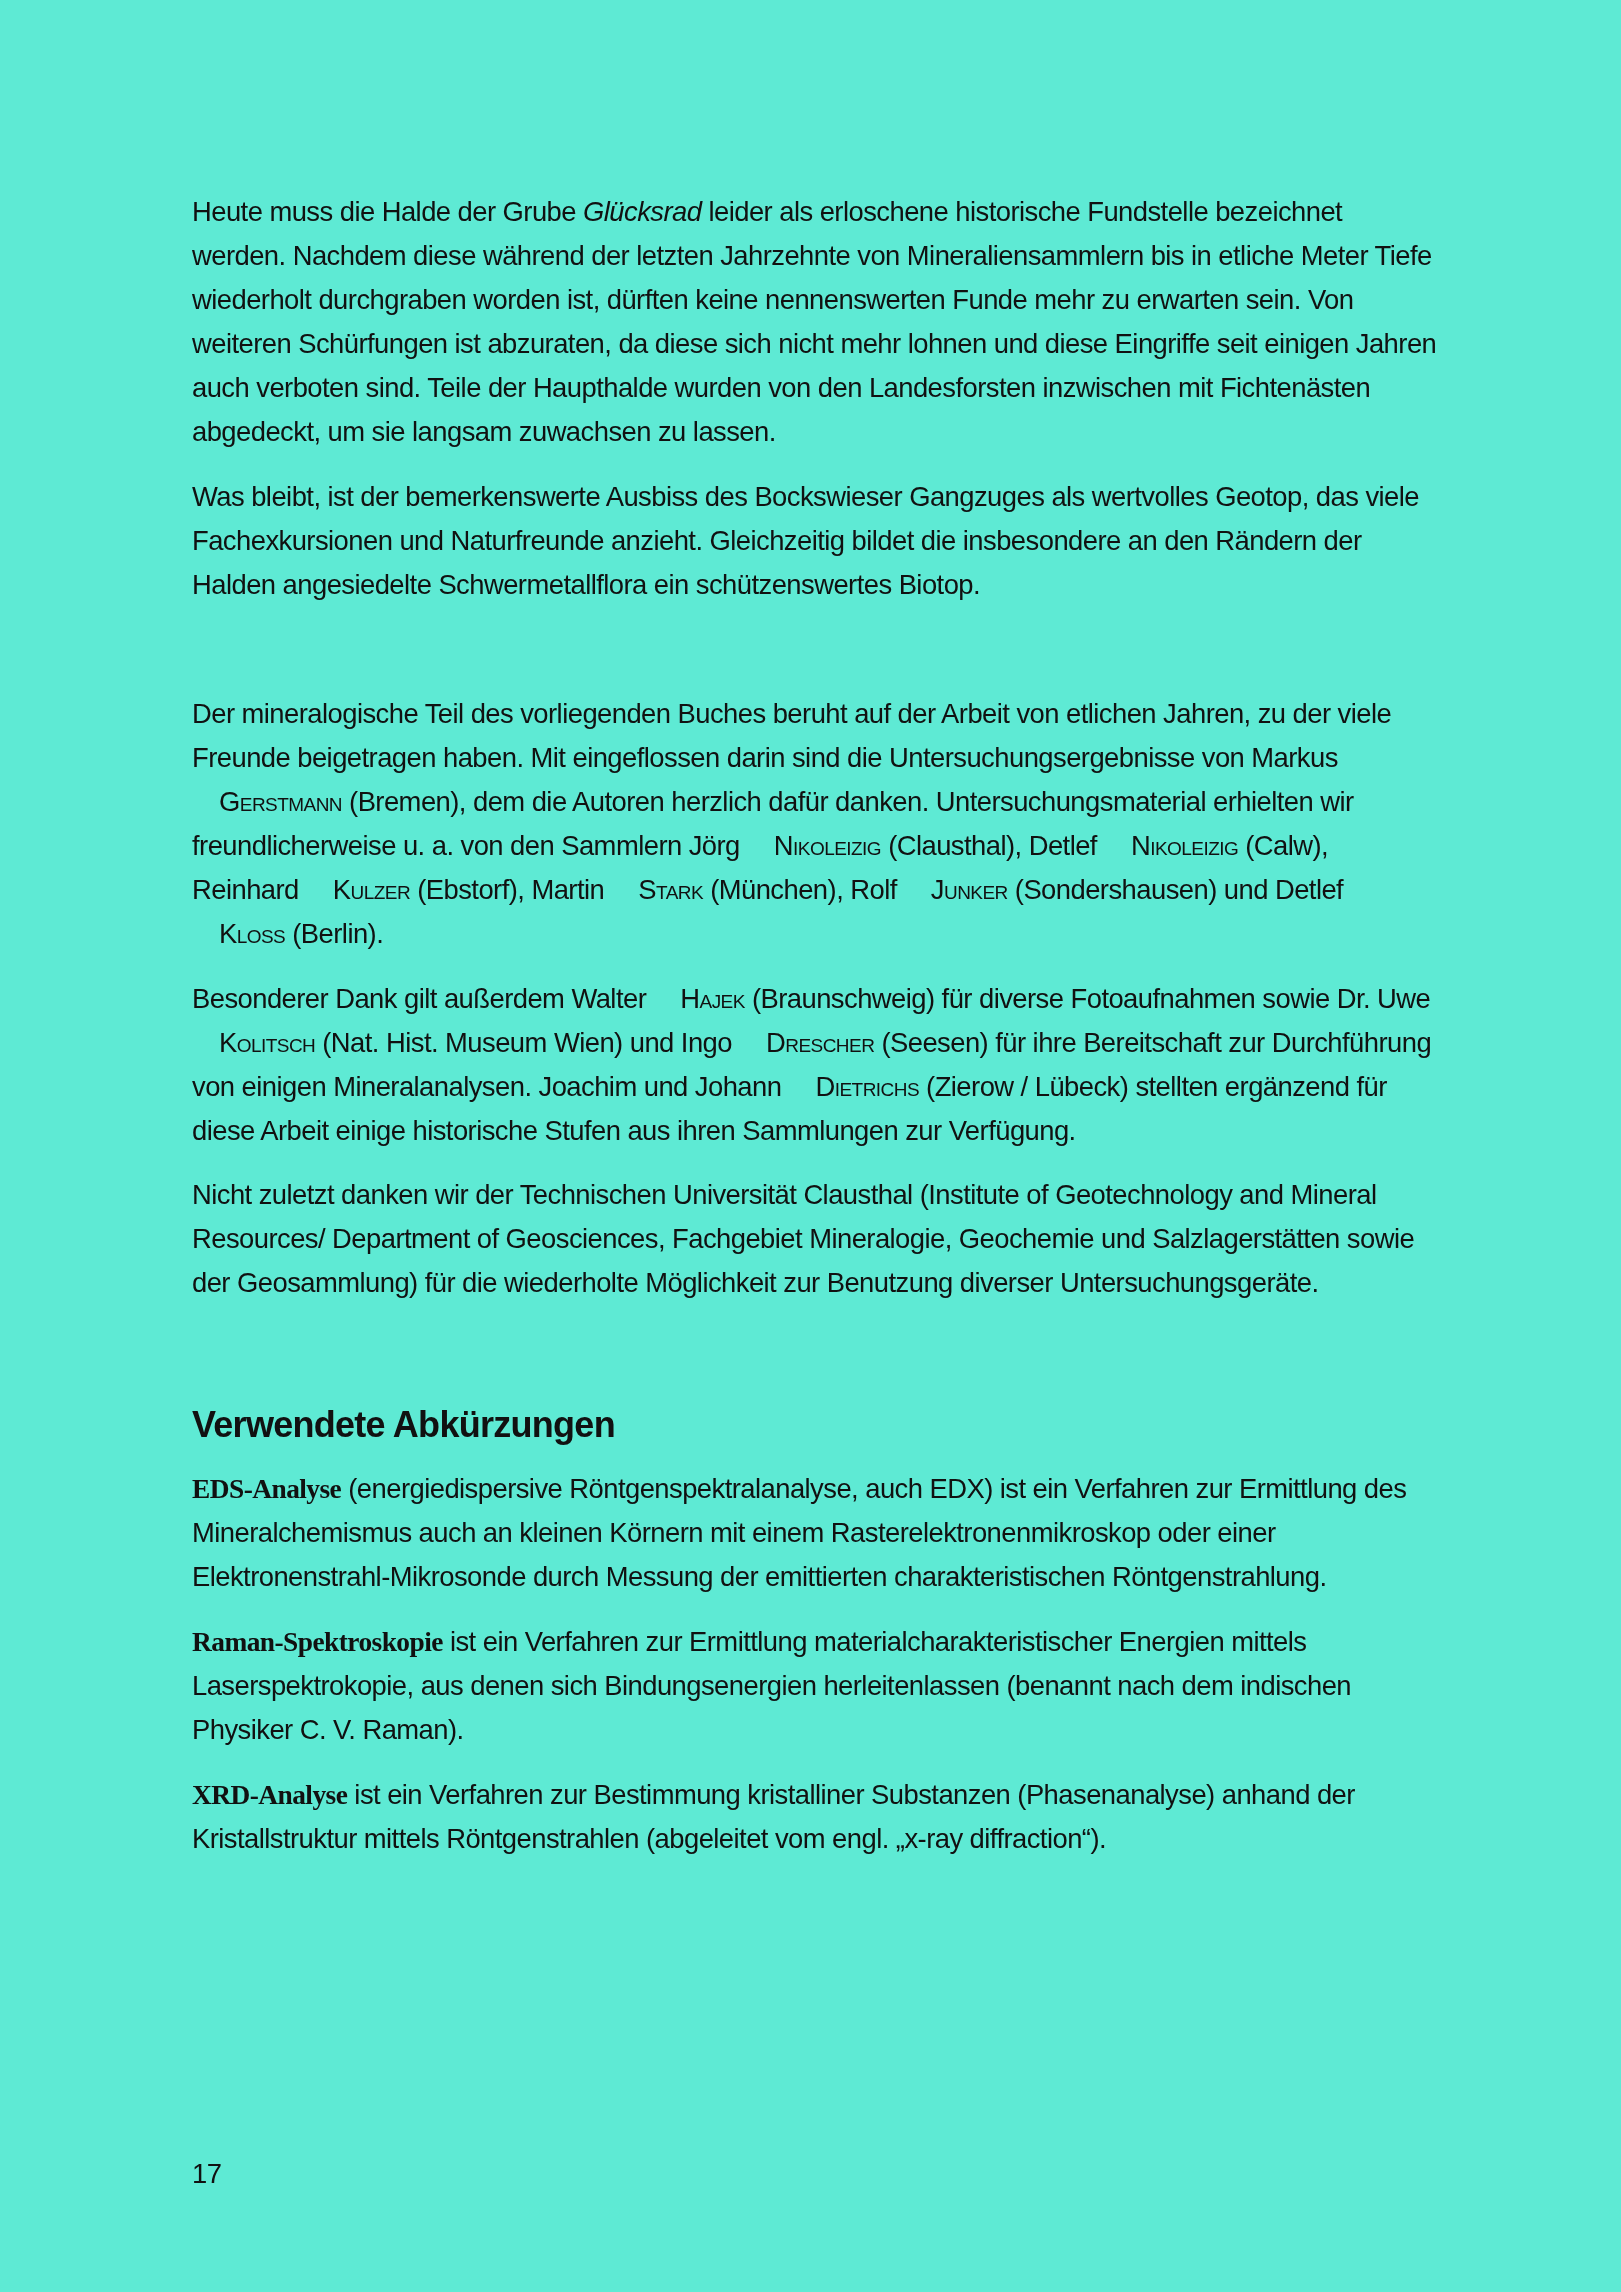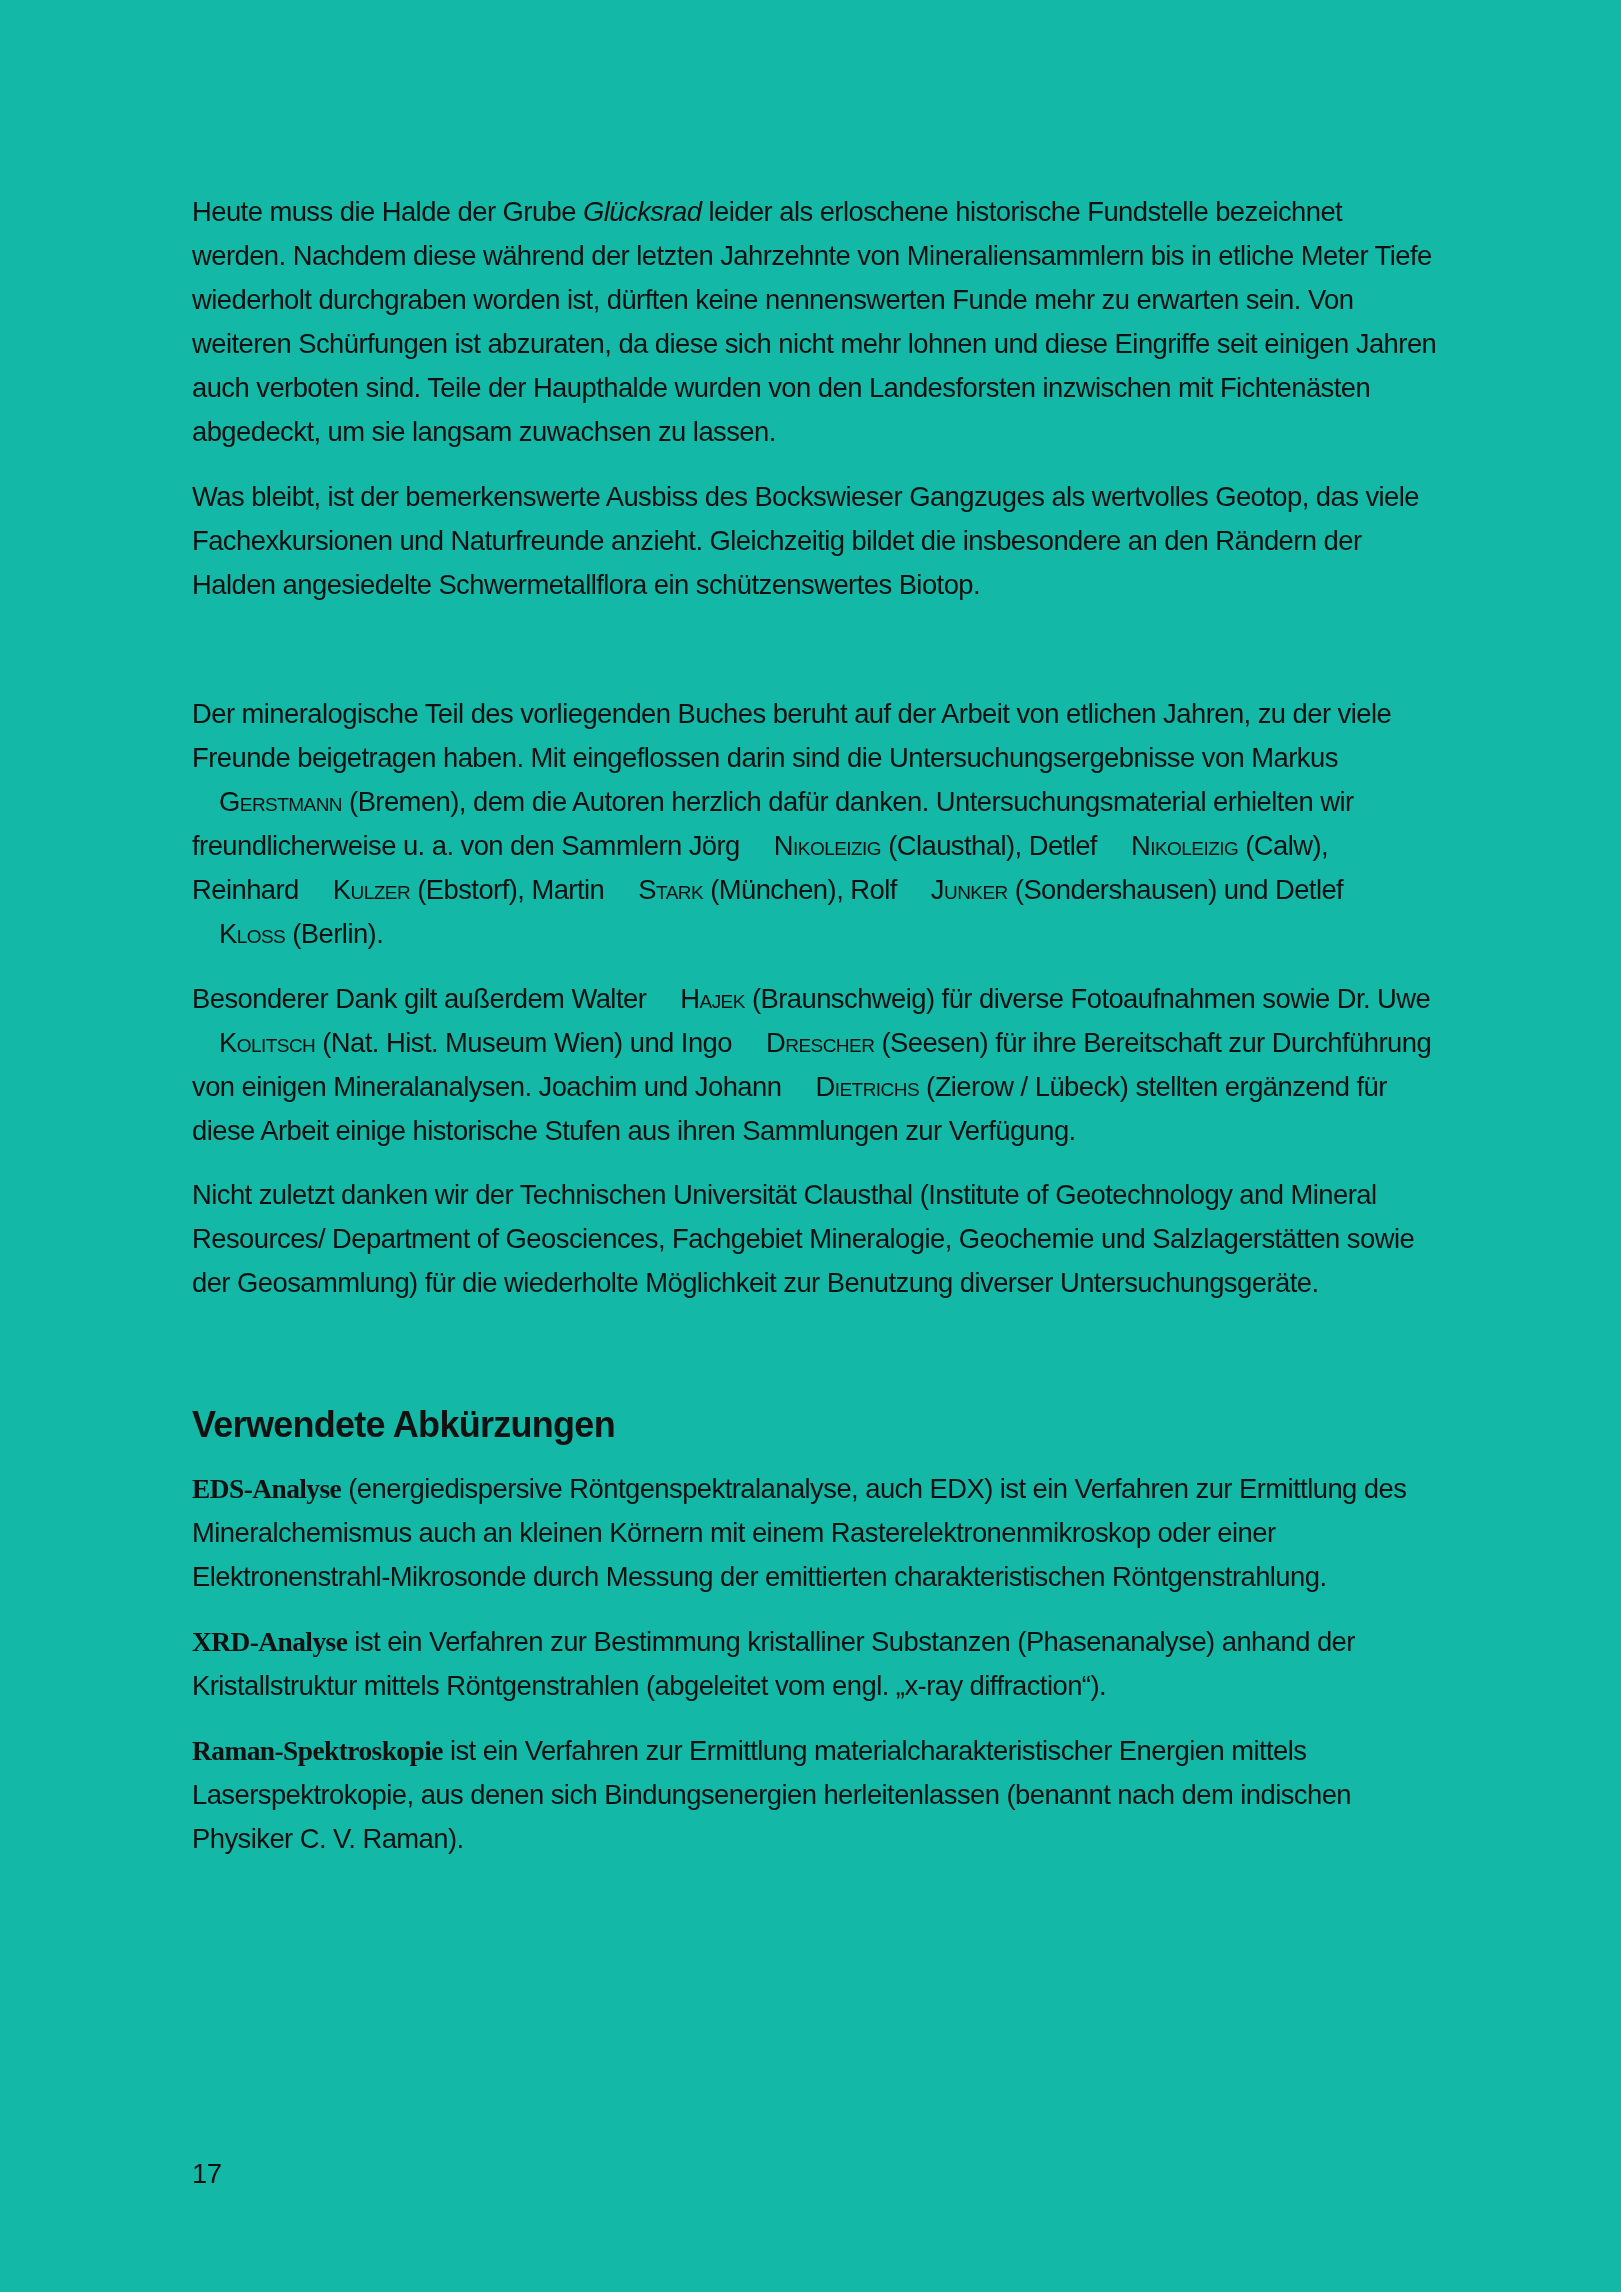--- a/index.html
+++ b/index.html
@@ -11,21 +11,21 @@
   body {
     width: 1621px;
     height: 2293px;
     position: relative;
     font-family: "Liberation Sans", sans-serif;
     color: #111111;
   }
   .page {
     position: absolute;
     inset: 0;
-    background: #14b8a6;
+    background: #5eead4;
     overflow: hidden;
   }
   .content {
     position: absolute;
     top: 190px;
     left: 192px;
     width: 1245px;
   }
   .para {
     margin: 0 0 20.6px 0;
@@ -86,21 +86,21 @@
     <p class="para"><span class="run-normal">Nicht zuletzt danken wir der Technischen Universität Clausthal (Institute of Geotechnology and Mineral Resources/ Department of Geosciences, Fachgebiet Mineralogie, Geochemie und Salzlagerstätten sowie der Geosammlung) für die wiederholte Möglichkeit zur Benutzung diverser Untersuchungsgeräte.</span></p>
 
     <div class="blank-line"></div>
 
     <h2 class="section-heading">Verwendete Abkürzungen</h2>
 
 
 
     <p class="para"><span class="run-bold">EDS-Analyse</span><span class="run-normal"> (energiedispersive Röntgenspektralanalyse, auch EDX) ist ein Verfahren zur Ermittlung des Mineralchemismus auch an kleinen Körnern mit einem Rasterelektronenmikroskop oder einer Elektronenstrahl-Mikrosonde durch Messung der emittierten charakteristischen Röntgenstrahlung.</span></p>
 
+    <p class="para"><span class="run-bold">Raman-Spektroskopie</span><span class="run-normal"> ist ein Verfahren zur Ermittlung materialcharakteristischer Energien mittels Laserspektrokopie, aus denen sich Bindungsenergien herleitenlassen (benannt nach dem indischen Physiker C. V. Raman).</span></p>
+
     <p class="para"><span class="run-bold">XRD-Analyse</span><span class="run-normal"> ist ein Verfahren zur Bestimmung kristalliner Substanzen (Phasenanalyse) anhand der Kristallstruktur mittels Röntgenstrahlen (abgeleitet vom engl. „x-ray diffraction“).</span></p>
-
-    <p class="para"><span class="run-bold">Raman-Spektroskopie</span><span class="run-normal"> ist ein Verfahren zur Ermittlung materialcharakteristischer Energien mittels Laserspektrokopie, aus denen sich Bindungsenergien herleitenlassen (benannt nach dem indischen Physiker C. V. Raman).</span></p>
 
   </div>
 
   <div class="page-footer">17</div>
 </div>
 
 
 </body></html>

